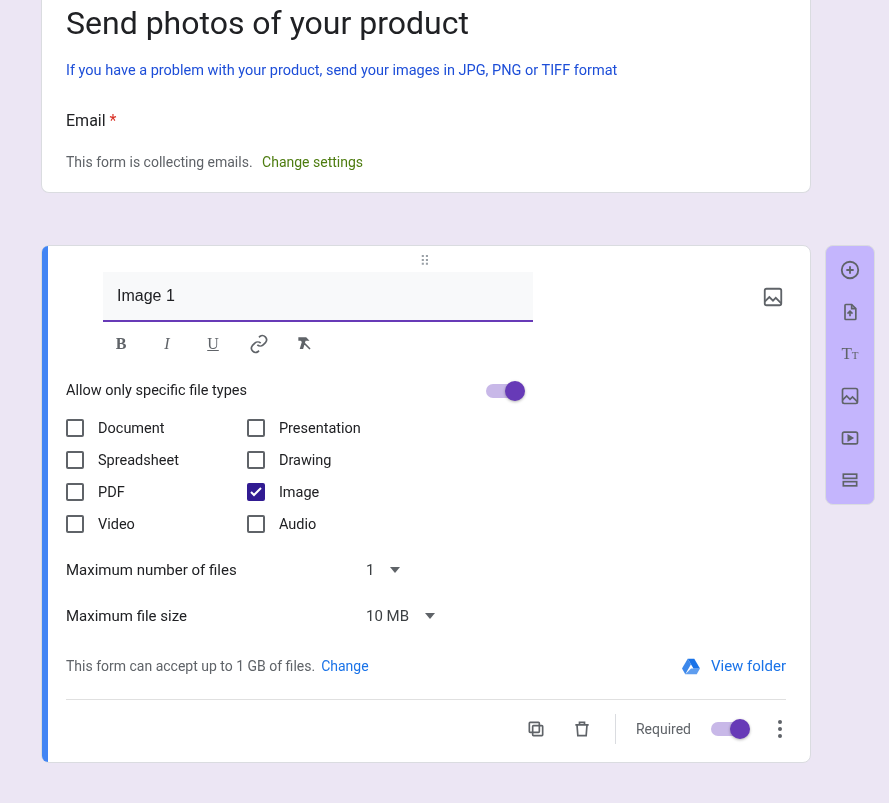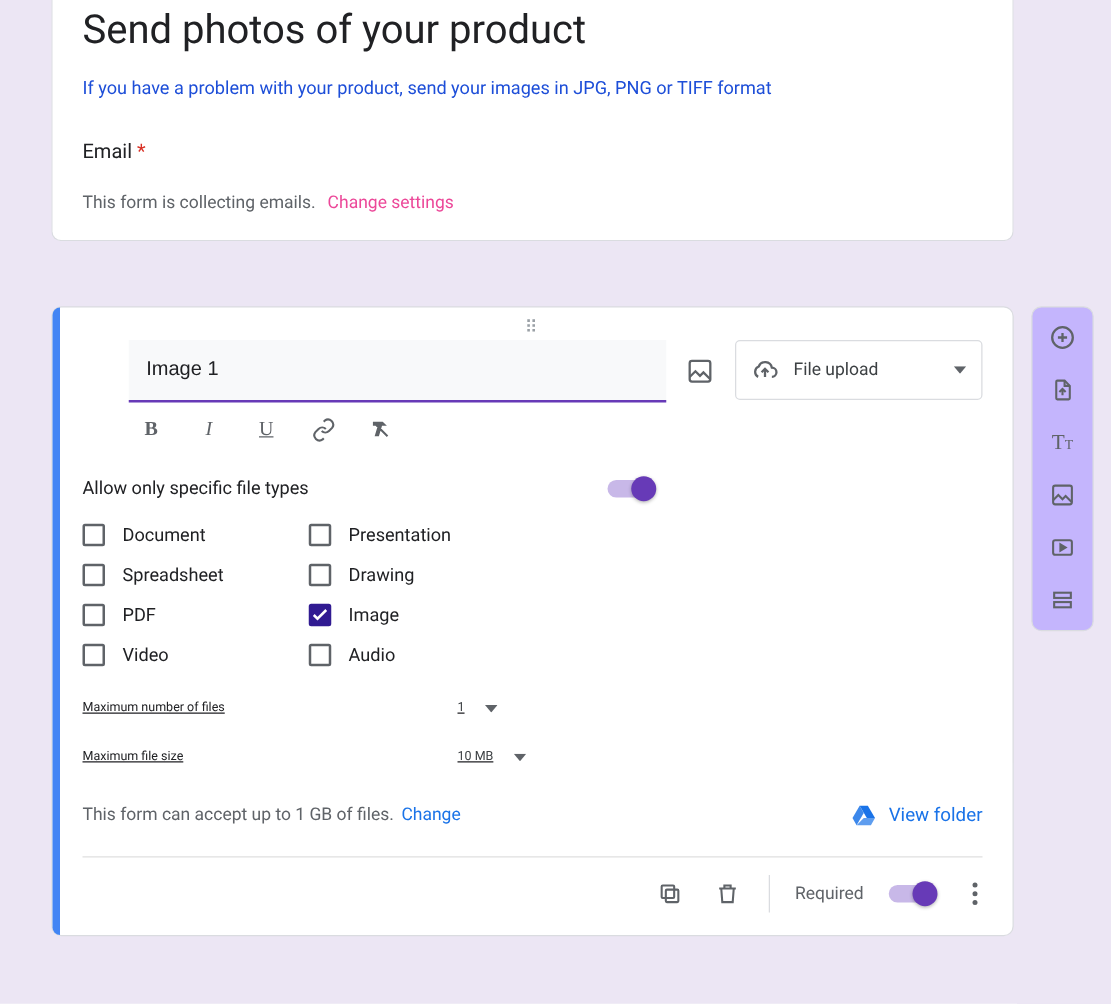--- a/index.html
+++ b/index.html
@@ -46,21 +46,21 @@
     color: #5f6368;
     width: 358px;
     padding-bottom: 6px;
     border-bottom: 1px dotted #bdbdbd;
   }
   .collect-row {
     margin-top: 24px;
     font-size: 14px;
     color: #5f6368;
   }
-  .collect-row a { color: #ec4899; text-decoration: none; margin-left: 6px; cursor:pointer;}
+  .collect-row a { color: #4d7c0f; text-decoration: none; margin-left: 6px; cursor:pointer;}
   
   .card-q {
     position: absolute;
     top: 245px;
     background: #fff;
     border: 1px solid #dadce0;
     border-radius: 8px;
     padding-bottom: 8px;
   }
   .card-q::before {
@@ -129,21 +129,21 @@
   .switch.on .knob { right:-2px; background:#673ab7; }
   .filetypes { display:flex; gap:68px; margin-top:20px;}
   .filetypes .col { display:flex; flex-direction:column; gap:14px;}
   .cb-row { display:flex; align-items:center; gap:14px; font-size:14.5px; color:#202124; cursor:pointer;}
   .cb {
     width:18px; height:18px; border:2px solid #5f6368; border-radius:2px; display:flex; align-items:center; justify-content:center; flex-shrink:0;
   }
   .cb.checked { background:#311b92; border-color:#311b92; }
   .cb.checked svg { display:block; }
   .cb svg { display:none; }
-  .sel-row { display:flex; align-items:flex-end; margin-top:28px; font-size:10px;text-decoration:underline;}
+  .sel-row { display:flex; align-items:flex-end; margin-top:28px; font-size:15px;}
   .sel-row .label{ width:300px; color:#202124;}
   .sel-val { display:flex; align-items:center; gap:16px; color:#3c4043; cursor:pointer; min-width:80px;}
   .limit-row { margin-top:32px; font-size:14px; color:#5f6368; display:flex; align-items:center;}
   .limit-row a { color:#1a73e8; text-decoration:none; margin-left:6px; cursor:pointer;}
   .limit-row .grow{flex:1;}
   .view-folder { display:flex; align-items:center; gap:10px; color:#1a73e8; font-size:15px; cursor:pointer;}
   .divider { height:1px; background:#e0e0e0; margin:24px 24px 0 24px;}
   .footer {
     display:flex; align-items:center; justify-content:flex-end; gap:20px;
     padding:14px 18px 10px 24px;
@@ -207,32 +207,20 @@
             </svg>
         </span>
       </div>
     </div>
     <div class="icon-btn" style="margin-top:12px;">
       <svg width="22" height="22" viewBox="0 0 24 24" fill="none" stroke="#5f6368" stroke-width="2">
           <rect x="3" y="3" width="18" height="18" rx="2"></rect>
           <path d="M3 17l5-5 4 4 3-3 6 6"></path>
         </svg>
     </div>
-    <div class="type-select">
-      <svg width="22" height="22" viewBox="0 0 24 24" fill="none" stroke="#5f6368" stroke-width="2">
-        <path d="M18 18a4 4 0 0 0 0-8 6 6 0 0 0-11.5-1A5 5 0 0 0 6 18"></path>
-          <path d="M12 12v6"></path>
-          <path d="M9 14l3-3 3 3"></path>
-      </svg>
-      <span>File upload</span>
-      <span class="spacer"></span>
-      <svg width="10" height="6" viewBox="0 0 10 6">
-          <path d="M0 0l5 6 5-6z" fill="#5f6368"></path>
-        </svg>
-    </div>
   </div>
 
   <div class="section">
     <div class="toggle-row">
       <span class="label">Allow only specific file types</span>
       <span class="grow"></span>
       <div style="width:300px;">
         <div class="switch on">
             <div class="knob"></div>
           </div>

